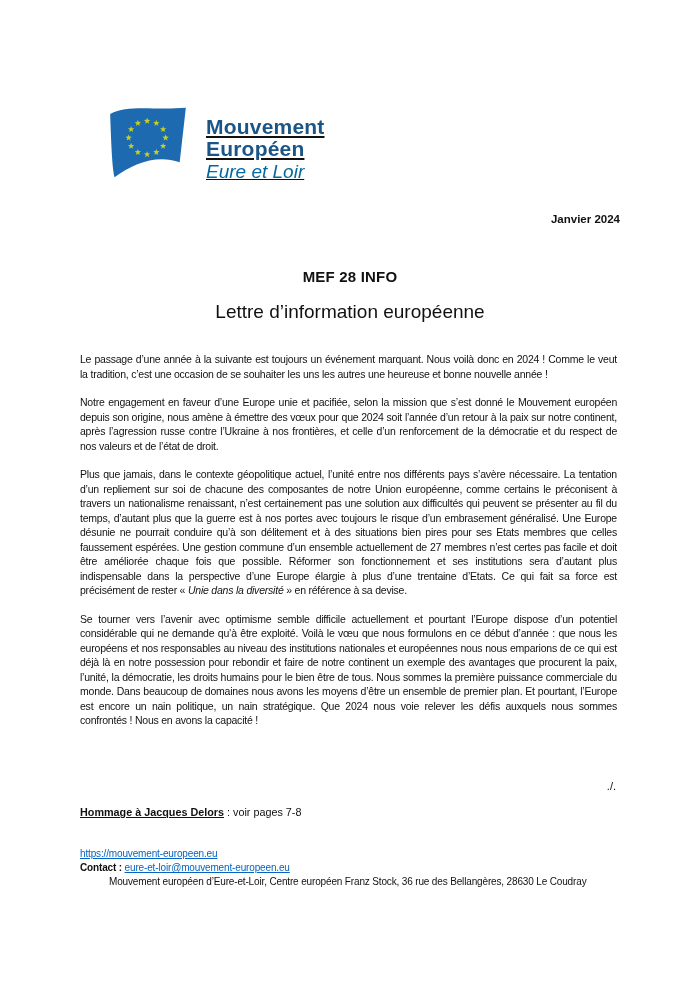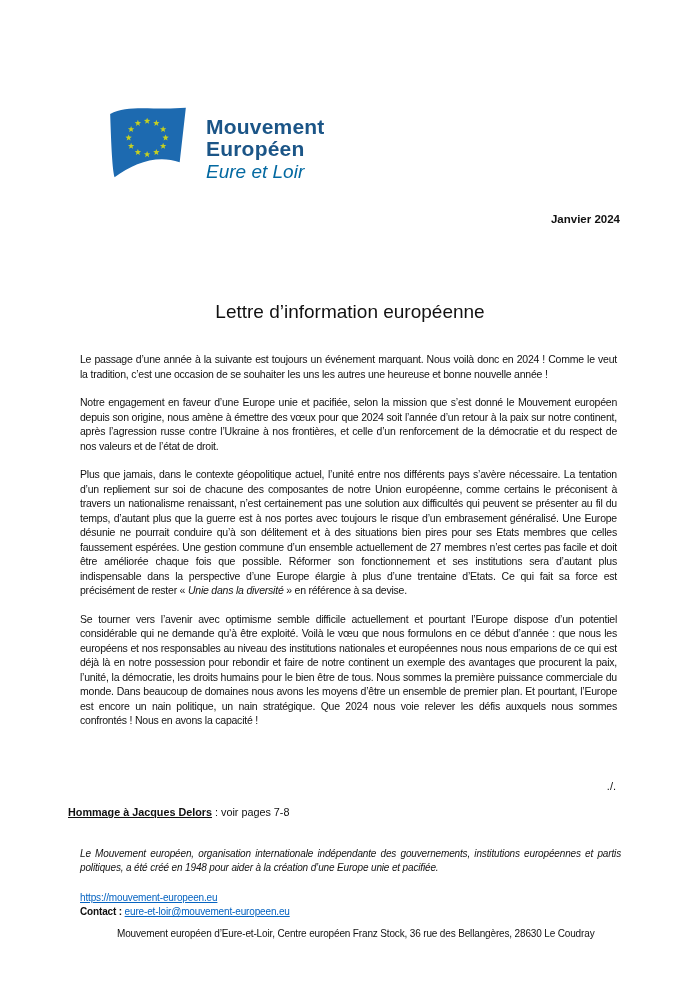--- a/index.html
+++ b/index.html
@@ -7,45 +7,45 @@
     position:relative;
     width:700px; height:990px;
     background:#ffffff;
     font-family:"Liberation Sans", sans-serif;
     color:#111;
     overflow:hidden;
   }
   
   .logo { position:absolute; left:104px; top:100px; display:flex; gap:14px; }
   .flag-svg { width:88px; height:86px; display:block; }
-  .logo-text { padding-top:16px; }
+  .logo-text { padding-top:16px;text-decoration:underline; }
   .org-name { font-size:21px; font-weight:bold; color:#1b5587; line-height:22px; letter-spacing:0.2px; }
   .org-region { font-size:19px; font-style:italic; color:#0369a1; line-height:24px; }
   .date-line { position:absolute; top:213px; right:80px; font-size:11.5px; font-weight:700; color:#111; }
   .title { position:absolute; top:268px; left:0; width:100%; text-align:center;
            font-size:15px; font-weight:bold; letter-spacing:0.2px; }
   .subtitle { position:absolute; top:301px; left:0; width:100%; text-align:center; font-size:19px; }
   
   .body-text {
     position:absolute; top:352px; left:80px; width:541px;
     font-size:10.5px; line-height:14.5px; letter-spacing:-0.22px;
     text-align:justify; color:#111;
   }
   .body-text p { margin:0 4px 14px 0; }
   .continuation { position:absolute; top:780px; right:84px; font-size:11px; }
-  .hommage { position:absolute; top:806px; left:68px; width:541px; font-size:10.8px; }
+  .hommage { position:absolute; top:806px; left:80px; width:541px; font-size:10.8px; }
   .hommage-label { font-weight:bold; text-decoration:underline; }
   
   .footer { position:absolute; top:847px; left:80px; width:541px; font-size:10px;
             letter-spacing:-0.15px; line-height:14px; }
   .about { font-style:italic; margin:0 0 16px 0; text-align:justify; }
   .contact-row { margin:0; }
   .contact-label { font-weight:bold; }
   a.doc-link { color:#0563c1; text-decoration:underline; cursor:pointer; }
-  .address { margin:8px;padding-left:29px; }
+  .address { margin:0;padding-left:29px; }
 </style>
 </head>
 <body>
 
 <div class="page">
 
   <div class="logo">
     <svg class="flag-svg" viewBox="0 0 100 92" aria-hidden="true">
       <defs>
         <path id="star" d="M0,-3.8 L0.94,-1.29 3.61,-1.17 1.52,0.49 2.23,3.07 0,1.6 -2.23,3.07 -1.52,0.49 -3.61,-1.17 -0.94,-1.29 Z"></path>
@@ -68,20 +68,21 @@
     </svg>
     <div class="logo-text">
       <div class="org-name">Mouvement</div>
       <div class="org-name">Européen</div>
       <div class="org-region">Eure et Loir</div>
     </div>
   </div>
 
   <div class="date-line">Janvier 2024</div>
 
+  <div class="title">MEF 28 INFO</div>
   <div class="subtitle">Lettre d’information européenne</div>
 
   <div class="body-text">
     <p>
       <span>Le passage d’une année à la suivante est toujours un événement marquant. Nous voilà donc en 2024 ! Comme le veut la tradition, c’est une occasion de se souhaiter les uns les autres une heureuse et bonne nouvelle année !</span>
     </p>
     <p>
       <span>Notre engagement en faveur d’une Europe unie et pacifiée, selon la mission que s’est donné le Mouvement européen depuis son origine, nous amène à émettre des vœux pour que 2024 soit l’année d’un retour à la paix sur notre continent, après l’agression russe contre l’Ukraine à nos frontières, et celle d’un renforcement de la démocratie et du respect de nos valeurs et de l’état de droit.</span>
     </p>
     <p>
@@ -92,21 +93,20 @@
     </p>
   </div>
 
   <div class="continuation">./.</div>
 
   <div class="hommage">
     <span class="hommage-label">Hommage à Jacques Delors</span><span> :  voir pages 7-8</span>
   </div>
 
   <div class="footer">
-    <p class="about">Le Mouvement européen, organisation internationale indépendante des gouvernements, institutions européennes et partis politiques, a été créé en 1948 pour aider à la création d’une Europe unie et pacifiée.</p>
     <p class="contact-row">
       <a class="doc-link">https://mouvement-europeen.eu</a>
     </p>
     <p class="contact-row">
       <span class="contact-label">Contact : </span><a class="doc-link">eure-et-loir@mouvement-europeen.eu</a>
     </p>
     <p class="address">Mouvement européen d’Eure-et-Loir, Centre européen Franz Stock, 36 rue des Bellangères, 28630 Le Coudray</p>
   </div>
 
 </div>

